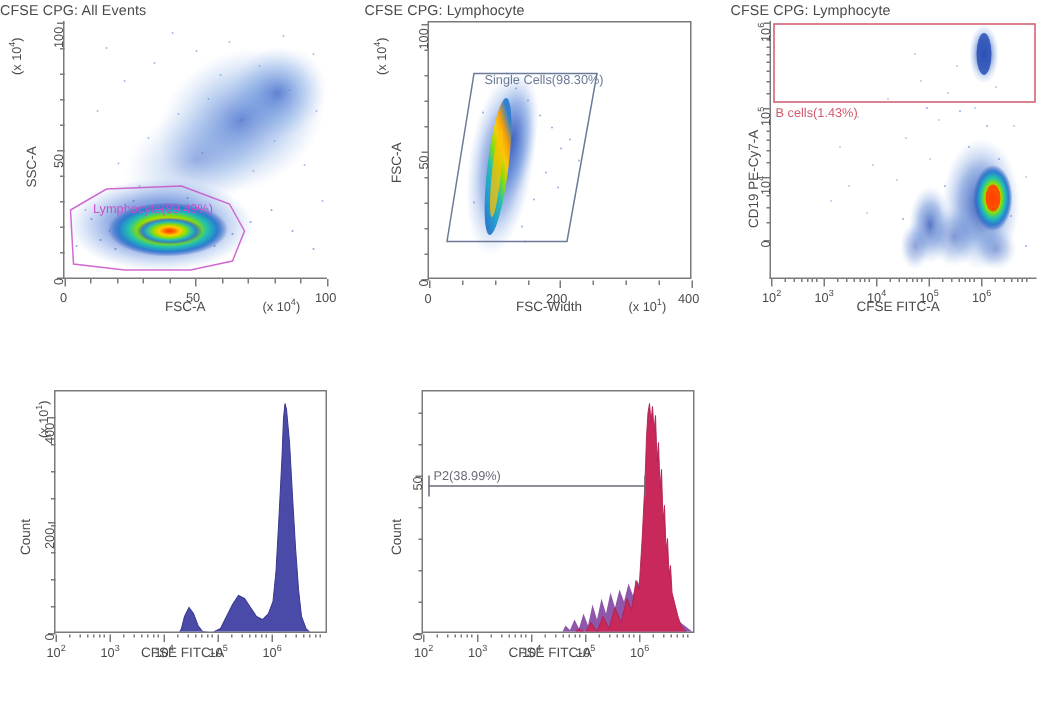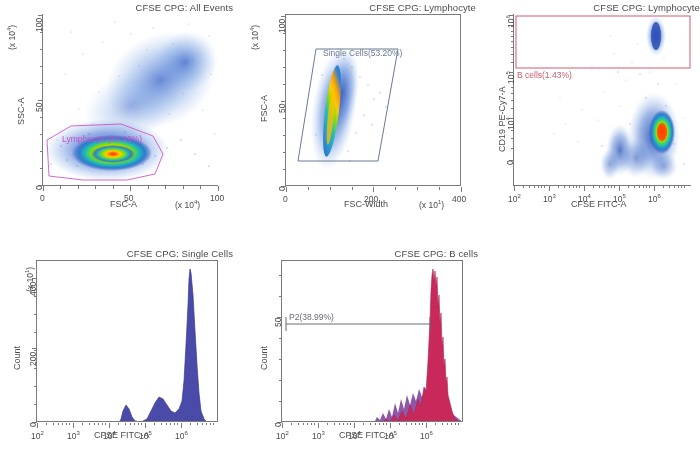--- a/index.html
+++ b/index.html
@@ -1,19 +1,19 @@
 <!DOCTYPE html>
 <html><head>
 <meta charset="utf-8">
 <style>
   html,body{margin:0;padding:0;background:#ffffff;}
   body{width:700px;height:471px;position:relative;overflow:hidden;
        font-family:"Liberation Sans","DejaVu Sans",sans-serif;color:#3a3a3a;}
   .panel{position:absolute;}
-  .ptitle{position:absolute;width:100%;text-align:right;font-size:9.5px;color:#4a4a4a;
+  .ptitle{position:absolute;width:100%;text-align:left;font-size:9.5px;color:#4a4a4a;
           letter-spacing:.1px;white-space:nowrap;}
   .frame{position:absolute;border-left:1px solid #7a7a7a;border-bottom:1px solid #7a7a7a;
          box-sizing:border-box;overflow:visible;}
   .frame.box{border:1px solid #7a7a7a;}
   .plotarea{position:absolute;inset:0;overflow:hidden;}
   .tick{position:absolute;background:#7a7a7a;}
   .tlab{position:absolute;font-size:8.5px;color:#4a4a4a;white-space:nowrap;}
   .tlab sup{font-size:6px;}
   .axname{position:absolute;font-size:9px;color:#4a4a4a;white-space:nowrap;}
   .vert{transform-origin:0 0;transform:rotate(-90deg);}
@@ -221,21 +221,21 @@
     <div class="tlab vert" style="left:-9px;top:18px;">100</div>
   </div>
   <div class="axname" style="left:101px;top:199px;">FSC-Width</div>
   <div class="axname vert" style="left:16px;top:122px;">FSC-A</div>
   <div class="mult" style="left:176px;top:199px;">
     <span>(x 10</span><sup>1</sup>)
   </div>
   <div class="mult vert" style="left:6px;top:50px;">
     <span>(x 10</span><sup>4</sup>)
   </div>
-  <div class="gatelab" style="left:80px;top:48px;color:#6b7a96;">Single Cells(53.20%)</div>
+  <div class="gatelab" style="left:80px;top:48px;color:#6b7a96;">Single Cells(98.30%)</div>
 </div>
 
 <div class="panel" style="left:487px;top:0;width:213px;height:235px;">
   <div class="ptitle" style="top:2px;left:0;">CFSE CPG: Lymphocyte</div>
   <div class="frame" style="left:26px;top:14px;width:178px;height:172px;">
     <div class="plotarea">
       <svg width="178" height="172" viewBox="0 0 178 172">
         <defs>
           <radialGradient id="d3core" cx="50%" cy="50%" r="50%">
             <stop offset="0%" stop-color="#ff3000"></stop>
@@ -361,21 +361,20 @@
     <div class="tlab vert" style="left:-9px;top:116px;"><span>10</span><sup>4</sup></div>
     <div class="tlab vert" style="left:-9px;top:70px;"><span>10</span><sup>5</sup></div>
     <div class="tlab vert" style="left:-9px;top:14px;"><span>10</span><sup>6</sup></div>
   </div>
   <div class="axname" style="left:84px;top:199px;">CFSE FITC-A</div>
   <div class="axname vert" style="left:10px;top:152px;">CD19 PE-Cy7-A</div>
   <div class="gatelab" style="left:30px;top:70px;color:#d05a6e;">B cells(1.43%)</div>
 </div>
 
 <div class="panel" style="left:0;top:240px;width:233px;height:231px;">
-  <div class="ptitle" style="top:8px;left:0;">CFSE CPG: Single Cells</div>
   <div class="frame box" style="left:36px;top:20px;width:182px;height:162px;">
     <div class="plotarea">
       <svg width="182" height="162" viewBox="0 0 182 162" preserveAspectRatio="none">
         <path d="M 0 162 L 82 162 L 84 158 L 86 150 L 89 144 L 92 148 L 95 156 L 98 160 L 104 161 L 110 158
                  L 114 150 L 118 142 L 122 136 L 126 138 L 130 144 L 134 150 L 138 152 L 142 148 L 145 140
                  L 147 120 L 149 84 L 151 44 L 152 18 L 153 8 L 154 12 L 156 34 L 158 70 L 160 104 L 162 132
                  L 164 150 L 167 158 L 170 161 L 182 162 Z" fill="#4a4aa8" stroke="#3a3a90" stroke-width=".7"></path>
         <path d="M 143 161 L 166 161 L 166 162 L 143 162 Z" fill="#c8285a" opacity=".8"></path>
       </svg>
     </div>
@@ -434,21 +433,20 @@
     <div class="tlab vert" style="left:-9px;top:35px;">400</div>
   </div>
   <div class="axname" style="left:94px;top:190px;">CFSE FITC-A</div>
   <div class="axname vert" style="left:12px;top:130px;">Count</div>
   <div class="mult vert" style="left:24px;top:52px;">
     <span>(x 10</span><sup>1</sup>)
   </div>
 </div>
 
 <div class="panel" style="left:245px;top:240px;width:233px;height:231px;">
-  <div class="ptitle" style="top:8px;left:0;">CFSE CPG: B cells</div>
   <div class="frame box" style="left:36px;top:20px;width:182px;height:162px;">
     <div class="plotarea">
       <svg width="182" height="162" viewBox="0 0 182 162" preserveAspectRatio="none">
         <path d="M 0 162 L 92 162 L 95 156 L 98 159 L 101 152 L 104 158 L 107 148 L 110 156 L 113 142
                  L 116 152 L 119 138 L 122 148 L 125 134 L 128 144 L 131 132 L 134 140 L 137 128 L 140 136
                  L 143 126 L 146 134 L 182 162 Z" fill="#7a3a9a" opacity=".85"></path>
         <path d="M 0 162 L 100 162 L 104 158 L 108 161 L 112 154 L 116 160 L 120 150 L 124 158 L 128 144
                  L 132 154 L 136 138 L 139 146 L 142 126 L 144 132 L 146 100 L 148 60 L 149 30 L 150 14
                  L 151 8 L 152 20 L 153 10 L 154 26 L 155 16 L 156 46 L 157 34 L 158 64 L 159 52 L 160 86
                  L 161 76 L 162 106 L 163 98 L 164 122 L 165 116 L 166 134 L 168 142 L 170 150 L 172 156

